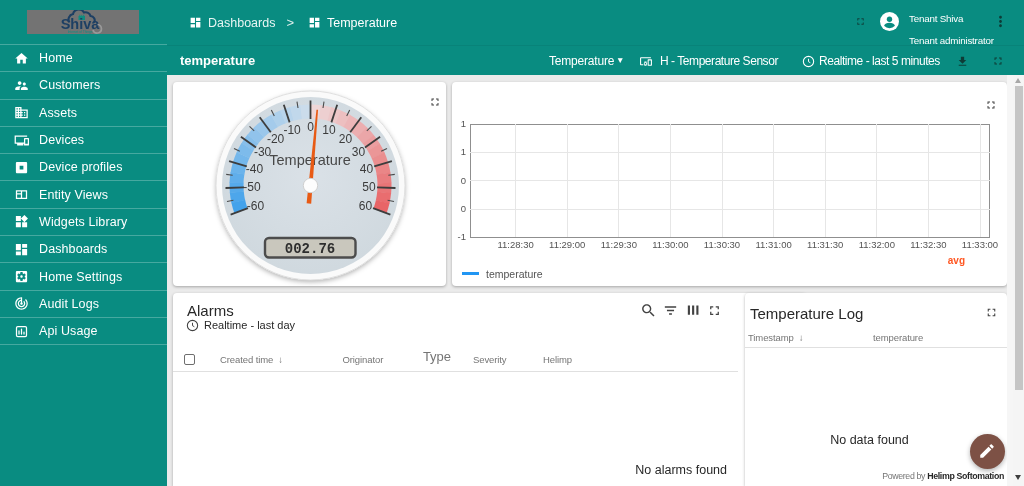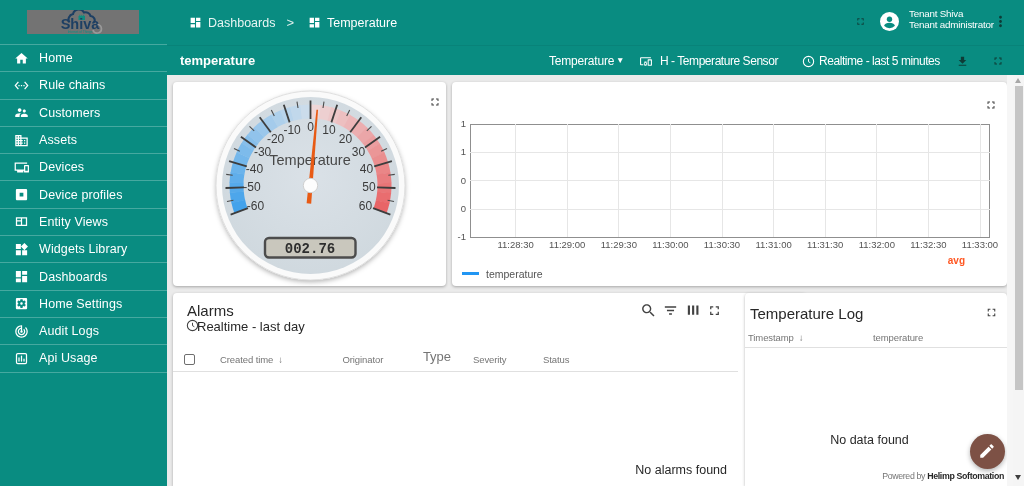--- a/index.html
+++ b/index.html
@@ -29,21 +29,21 @@
     <span style="font-size:12.5px;font-weight:500;margin-left:6px;">Temperature</span>
   </div>
   <svg class="abs" style="left:688px;top:16px;" width="11" height="11" viewBox="0 0 24 24" fill="#103f3a">
       <path d="M7 14H5v5h5v-2H7v-3zm-2-4h2V7h3V5H5v5zm12 7h-3v2h5v-5h-2v3zM14 5v2h3v3h2V5h-5z"></path>
     </svg>
   <div class="abs" style="left:713px;top:12px;width:19px;height:19px;border-radius:50%;background:#fff;"></div>
   <svg class="abs" style="left:713px;top:12px;" width="19" height="19" viewBox="0 0 24 24">
       <circle cx="12" cy="9.2" r="3.4" fill="#098c81"></circle>
       <path d="M12 13.5c-3.2 0-6.2 1.6-6.9 3.9a9.5 9.5 0 0 0 13.8 0c-.7-2.3-3.7-3.9-6.9-3.9z" fill="#098c81"></path>
     </svg>
-  <div class="abs" style="left:742px;top:8px;color:#fff;font-size:9.8px;letter-spacing:-0.2px;line-height:11px;">Tenant Shiva<br>Tenant administrator</div>
+  <div class="abs" style="left:742px;top:8px;color:#fff;font-size:9.8px;letter-spacing:-0.2px;line-height:22px;">Tenant Shiva<br>Tenant administrator</div>
   <svg class="abs" style="left:825px;top:13px;" width="17" height="17" viewBox="0 0 24 24" fill="#0e3c37">
       <path d="M12 8c1.1 0 2-.9 2-2s-.9-2-2-2-2 .9-2 2 .9 2 2 2zm0 2c-1.1 0-2 .9-2 2s.9 2 2 2 2-.9 2-2-.9-2-2-2zm0 6c-1.1 0-2 .9-2 2s.9 2 2 2 2-.9 2-2-.9-2-2-2z"></path>
     </svg>
 </div>
 
 <div id="subbar">
   <span class="abs" style="left:13px;top:7px;font-size:13px;font-weight:700;color:#fff;">temperature</span>
   <span class="abs" style="left:382px;top:8px;font-size:12px;font-weight:500;color:#fff;letter-spacing:-0.2px;">Temperature</span>
   <span class="abs" style="left:449px;top:9px;font-size:8.5px;color:#fff;">▼</span>
   <svg class="abs" style="left:472px;top:9px;" width="14" height="13" viewBox="0 0 24 24" fill="#fff">
@@ -73,23 +73,20 @@
       <rect x="56.1" y="4.8" width="1.1" height="1.1" fill="#0e8c80"></rect>
       <text x="53" y="19" text-anchor="middle" font-family="Liberation Sans,sans-serif" font-size="14.5" font-weight="bold" fill="#1d3f63">Shiva</text>
       <path d="M70.5 14.5 a4.3 4.3 0 1 1 -4.5 5.5" fill="none" stroke="#999" stroke-width="1.7"></path>
       <text x="53" y="22.8" text-anchor="middle" font-family="Liberation Sans,sans-serif" font-size="3.2" fill="#0e8c80">Internet of Things</text>
     </svg>
   </div>
   <div id="menu">
     <div class="mi"><svg width="15" height="15" viewBox="0 0 24 24" fill="#fff">
           <path d="M10 20v-6h4v6h5v-8h3L12 3 2 12h3v8z"></path>
         </svg>Home</div>
-    <div class="mi"><svg width="15" height="15" viewBox="0 0 24 24" fill="#fff">
-          <path d="M7.77 6.76 6.23 5.48.82 12l5.41 6.52 1.54-1.28L3.42 12l4.35-5.24zM7 13h2v-2H7v2zm10-2h-2v2h2v-2zm-6 2h2v-2h-2v2zm6.77-7.52-1.54 1.28L20.58 12l-4.35 5.24 1.54 1.28L23.18 12l-5.41-6.52z"></path>
-        </svg>Rule chains</div>
     <div class="mi"><svg width="15" height="15" viewBox="0 0 24 24" fill="#fff">
           <path d="M16.5 12c1.38 0 2.49-1.12 2.49-2.5S17.88 7 16.5 7C15.12 7 14 8.12 14 9.5s1.12 2.5 2.5 2.5zM9 11c1.66 0 2.99-1.34 2.99-3S10.66 5 9 5C7.34 5 6 6.34 6 8s1.34 3 3 3zm7.5 3c-1.83 0-5.5.92-5.5 2.75V19h11v-2.25c0-1.83-3.67-2.75-5.5-2.75zM9 13c-2.33 0-7 1.17-7 3.5V19h7v-2.25c0-.85.33-2.34 2.37-3.47C10.5 13.1 9.66 13 9 13z"></path>
         </svg>Customers</div>
     <div class="mi"><svg width="15" height="15" viewBox="0 0 24 24" fill="#fff">
           <path d="M12 7V3H2v18h20V7H12zM6 19H4v-2h2v2zm0-4H4v-2h2v2zm0-4H4V9h2v2zm0-4H4V5h2v2zm4 12H8v-2h2v2zm0-4H8v-2h2v2zm0-4H8V9h2v2zm0-4H8V5h2v2zm10 12h-8v-2h2v-2h-2v-2h2v-2h-2V9h8v10zm-2-8h-2v2h2v-2zm0 4h-2v2h2v-2z"></path>
         </svg>Assets</div>
     <div class="mi"><svg width="15" height="15" viewBox="0 0 24 24" fill="#fff">
           <path d="M3 6h18V4H1v13h4v3h10v-3h2v-2H3V6zm20 2h-6c-.55 0-1 .45-1 1v10c0 .55.45 1 1 1h6c.55 0 1-.45 1-1V9c0-.55-.45-1-1-1zm-1 9h-4v-7h4v7z"></path>
         </svg>Devices</div>
     <div class="mi"><svg width="15" height="15" viewBox="0 0 24 24" fill="#fff">
@@ -254,39 +251,39 @@
       <path d="M7 14H5v5h5v-2H7v-3zm-2-4h2V7h3V5H5v5zm12 7h-3v2h5v-5h-2v3zM14 5v2h3v3h2V5h-5z"></path>
     </svg>
 </div>
 
 <div class="card" style="left:173px;top:293px;width:633px;height:193px;border-bottom-left-radius:0;border-bottom-right-radius:0;">
   <div class="abs" style="left:14px;top:9px;font-size:15px;color:#282828;">Alarms</div>
   <svg class="abs" style="left:13px;top:26px;" width="13" height="13" viewBox="0 0 24 24" fill="none" stroke="#424242" stroke-width="2">
       <circle cx="12" cy="12" r="9.5"></circle>
       <path d="M12 7v5.3l3.4 2" stroke-width="1.8"></path>
     </svg>
-  <div class="abs" style="left:24px;top:26px;font-size:13px;color:#282828;">Realtime - last day</div>
+  <div class="abs" style="left:31px;top:26px;font-size:11px;color:#282828;">Realtime - last day</div>
   <svg class="abs" style="left:467px;top:9px;" width="17" height="17" viewBox="0 0 24 24" fill="#424242">
       <path d="M15.5 14h-.79l-.28-.27C15.41 12.59 16 11.11 16 9.5 16 5.91 13.09 3 9.5 3S3 5.91 3 9.5 5.91 16 9.5 16c1.61 0 3.09-.59 4.23-1.57l.27.28v.79l5 4.99L20.49 19l-4.99-5zm-6 0C7.01 14 5 11.99 5 9.5S7.01 5 9.5 5 14 7.01 14 9.5 11.99 14 9.5 14z"></path>
     </svg>
   <svg class="abs" style="left:489px;top:9px;" width="17" height="17" viewBox="0 0 24 24" fill="#424242">
       <path d="M4 6h16v2H4zm3 5h10v2H7zm3 5h4v2h-4z"></path>
     </svg>
   <svg class="abs" style="left:512px;top:9px;" width="17" height="17" viewBox="0 0 24 24" fill="#424242">
       <path d="M4 5v13h3V5H4zm6 13h3V5h-3v13zm6-13v13h3V5h-3z"></path>
     </svg>
   <svg class="abs" style="left:534px;top:10px;" width="15" height="15" viewBox="0 0 24 24" fill="#424242">
       <path d="M7 14H5v5h5v-2H7v-3zm-2-4h2V7h3V5H5v5zm12 7h-3v2h5v-5h-2v3zM14 5v2h3v3h2V5h-5z"></path>
     </svg>
   <div class="abs" style="left:11px;top:61px;width:11px;height:11px;border:1.8px solid #6e6e6e;border-radius:2px;"></div>
   <div class="abs" style="left:47px;top:61px;font-size:9.5px;letter-spacing:-0.1px;color:#757575;">Created time&nbsp;&nbsp;↓</div>
   <div class="abs" style="left:169.5px;top:61px;font-size:9.5px;letter-spacing:-0.1px;color:#757575;">Originator</div>
   <div class="abs" style="left:250px;top:56px;font-size:13px;letter-spacing:-0.1px;color:#757575;">Type</div>
   <div class="abs" style="left:300px;top:61px;font-size:9.5px;letter-spacing:-0.1px;color:#757575;">Severity</div>
-  <div class="abs" style="left:370px;top:61px;font-size:9.5px;letter-spacing:-0.1px;color:#757575;">Status</div>
+  <div class="abs" style="left:370px;top:61px;font-size:9.5px;letter-spacing:-0.1px;color:#757575;">Helimp</div>
   <div class="abs" style="left:0;top:78px;width:565px;border-top:1px solid #e0e0e0;"></div>
   <div class="abs" style="left:0;top:170px;width:554px;text-align:right;font-size:12.5px;color:#282828;">No alarms found</div>
 </div>
 
 <div class="card" style="left:745px;top:293px;width:262px;height:193px;border-bottom-left-radius:0;border-bottom-right-radius:0;padding-left:38px;">
   <div class="abs" style="left:5px;top:12px;font-size:15px;color:#282828;">Temperature Log</div>
   <svg class="abs" style="left:240px;top:13px;" width="13" height="13" viewBox="0 0 24 24" fill="#424242">
       <path d="M7 14H5v5h5v-2H7v-3zm-2-4h2V7h3V5H5v5zm12 7h-3v2h5v-5h-2v3zM14 5v2h3v3h2V5h-5z"></path>
     </svg>
   <div class="abs" style="left:3px;top:39px;font-size:9.5px;letter-spacing:-0.1px;color:#757575;">Timestamp&nbsp;&nbsp;↓</div>

